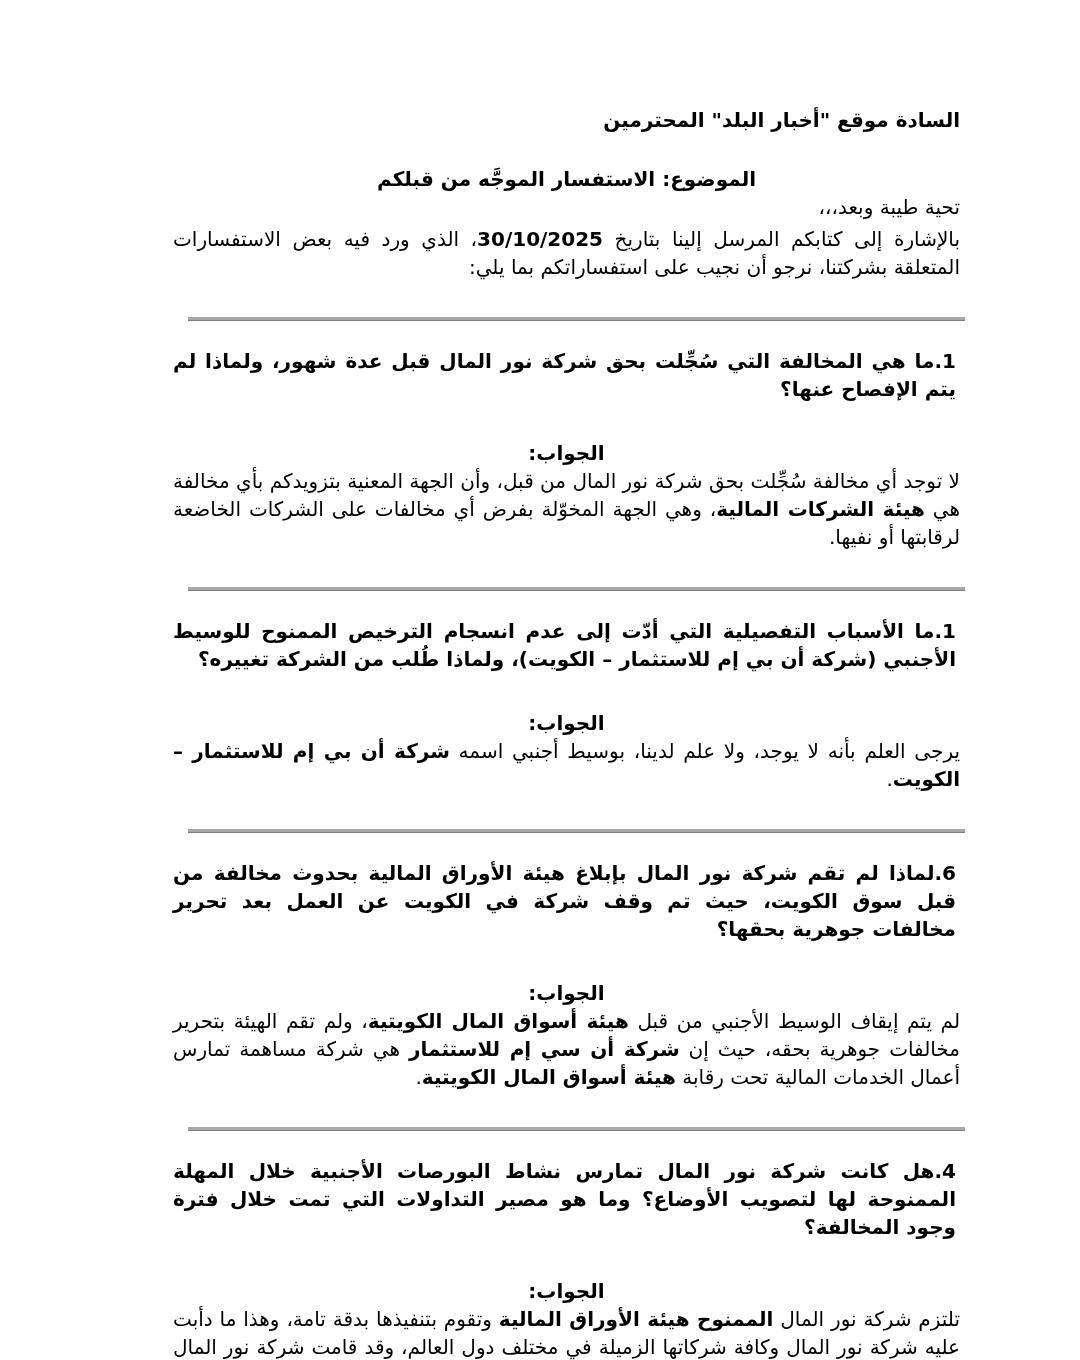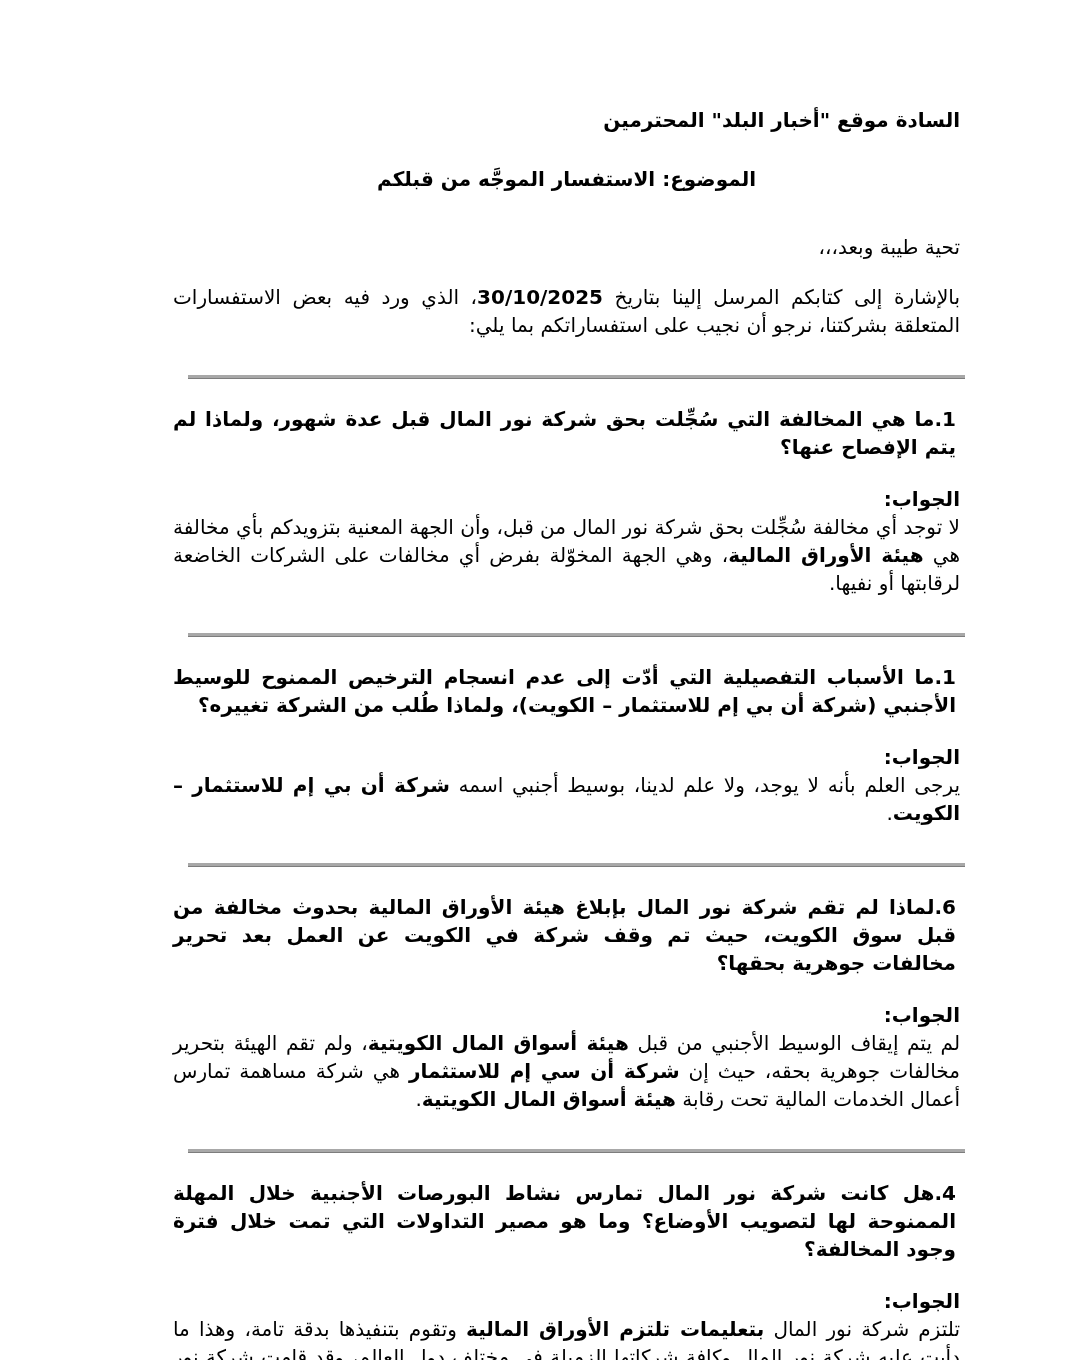--- a/index.html
+++ b/index.html
@@ -34,26 +34,25 @@
   .subject {
     font-weight: bold;
     font-size: 20px;
     line-height: 28px;
     text-align: center;
     margin-top: 31px;
   }
   .greeting {
     font-size: 20px;
     line-height: 28px;
-    margin-top: 40px;
   }
   .intro {
     font-size: 20px;
     line-height: 28px;
-    margin-top: 22px;
+    margin-top: 4px;
     text-align: justify;
   }
   .divider {
     height: 3px;
     background: #a8a8a8;
     border-bottom: 1px solid #7d7d7d;
     margin: 36px 
       -5px   
       26px
       15px;  
@@ -62,21 +61,22 @@
     font-weight: bold;
     font-size: 20px;
     line-height: 28px;
     text-align: justify;
     margin: 0 4px 20px 0;
   }
   .answer-label {
     font-weight: bold;
     font-size: 20px;
     line-height: 28px;
-    margin-top: 24px;
+    margin-top: 36px;
+    text-align: center;
   }
   .answer {
     font-size: 20px;
     line-height: 28px;
     text-align: justify;
     margin: 0;
   }
 </style>
 </head>
 <body>
@@ -90,37 +90,37 @@
   <div class="subject">الموضوع: الاستفسار الموجَّه من قبلكم</div>
 
   <div class="greeting">تحية طيبة وبعد،،،</div>
 
   <p class="intro"><span>بالإشارة إلى كتابكم المرسل إلينا بتاريخ </span><span class="b">30/10/2025</span><span>، الذي ورد فيه بعض الاستفسارات المتعلقة بشركتنا، نرجو أن نجيب على استفساراتكم بما يلي:</span></p>
 
   <div class="divider"></div>
   <div class="section">
     <p class="question">1.ما هي المخالفة التي سُجِّلت بحق شركة نور المال قبل عدة شهور، ولماذا لم يتم الإفصاح عنها؟</p>
     <div class="answer-label">الجواب:</div>
-    <p class="answer"><span>لا توجد أي مخالفة سُجِّلت بحق شركة نور المال من قبل، وأن الجهة المعنية بتزويدكم بأي مخالفة هي </span><span class="b">هيئة الأوراق المالية</span><span>، وهي الجهة المخوّلة بفرض أي مخالفات على الشركات الخاضعة لرقابتها أو نفيها.</span></p>
+    <p class="answer"><span>لا توجد أي مخالفة سُجِّلت بحق شركة نور المال من قبل، وأن الجهة المعنية بتزويدكم بأي مخالفة هي </span><span class="b">هيئة الشركات المالية</span><span>، وهي الجهة المخوّلة بفرض أي مخالفات على الشركات الخاضعة لرقابتها أو نفيها.</span></p>
   </div>
 
   <div class="divider"></div>
   <div class="section">
     <p class="question">1.ما الأسباب التفصيلية التي أدّت إلى عدم انسجام الترخيص الممنوح للوسيط الأجنبي (شركة أن بي إم للاستثمار – الكويت)، ولماذا طُلب من الشركة تغييره؟</p>
     <div class="answer-label">الجواب:</div>
     <p class="answer"><span>يرجى العلم بأنه لا يوجد، ولا علم لدينا، بوسيط أجنبي اسمه </span><span class="b">شركة أن بي إم للاستثمار – الكويت</span><span>.</span></p>
   </div>
 
   <div class="divider"></div>
   <div class="section">
     <p class="question">6.لماذا لم تقم شركة نور المال بإبلاغ هيئة الأوراق المالية بحدوث مخالفة من قبل سوق الكويت، حيث تم وقف شركة في الكويت عن العمل بعد تحرير مخالفات جوهرية بحقها؟</p>
     <div class="answer-label">الجواب:</div>
     <p class="answer"><span>لم يتم إيقاف الوسيط الأجنبي من قبل </span><span class="b">هيئة أسواق المال الكويتية</span><span>، ولم تقم الهيئة بتحرير مخالفات جوهرية بحقه، حيث إن </span><span class="b">شركة أن سي إم للاستثمار</span><span> هي شركة مساهمة تمارس أعمال الخدمات المالية تحت رقابة </span><span class="b">هيئة أسواق المال الكويتية</span><span>.</span></p>
   </div>
 
   <div class="divider"></div>
   <div class="section">
     <p class="question">4.هل كانت شركة نور المال تمارس نشاط البورصات الأجنبية خلال المهلة الممنوحة لها لتصويب الأوضاع؟ وما هو مصير التداولات التي تمت خلال فترة وجود المخالفة؟</p>
     <div class="answer-label">الجواب:</div>
-    <p class="answer"><span>تلتزم شركة نور المال </span><span class="b">بتعليمات تلتزم الأوراق المالية</span><span> وتقوم بتنفيذها بدقة تامة، وهذا ما دأبت عليه شركة نور المال وكافة شركاتها الزميلة في مختلف دول العالم، وقد قامت شركة نور المال بتصويب أوضاعها حسب تعليمات هيئة الأوراق المالية.</span></p>
+    <p class="answer"><span>تلتزم شركة نور المال </span><span class="b">الممنوح هيئة الأوراق المالية</span><span> وتقوم بتنفيذها بدقة تامة، وهذا ما دأبت عليه شركة نور المال وكافة شركاتها الزميلة في مختلف دول العالم، وقد قامت شركة نور المال بتصويب أوضاعها حسب تعليمات هيئة الأوراق المالية.</span></p>
   </div>
 
 </div>
 
 </body></html>

